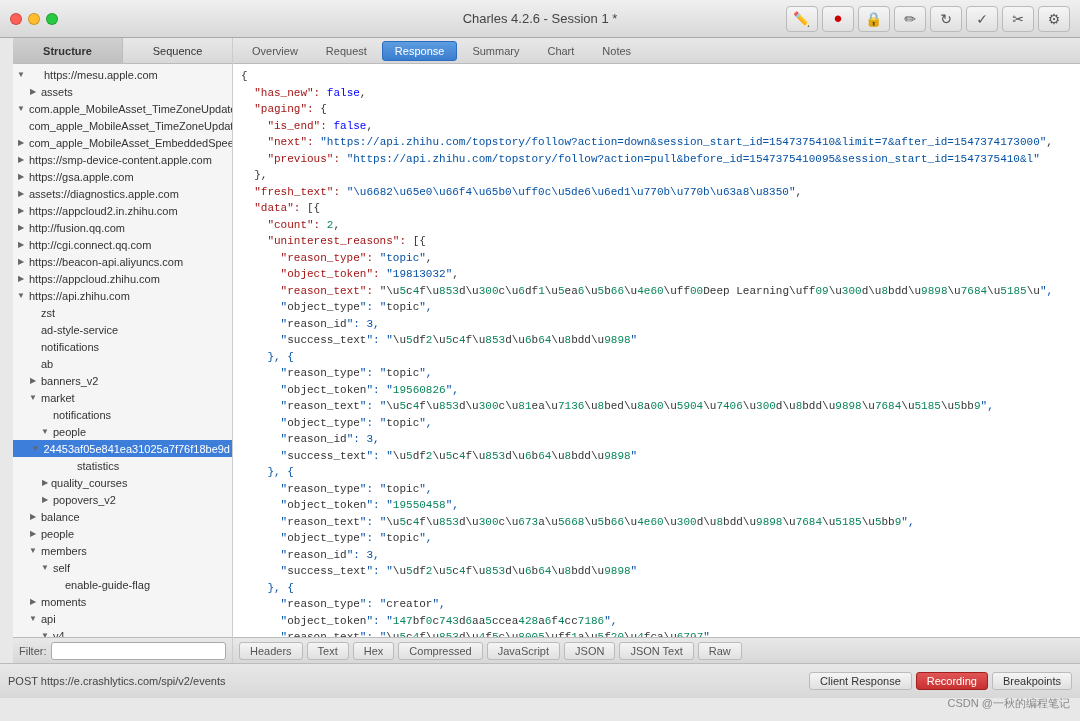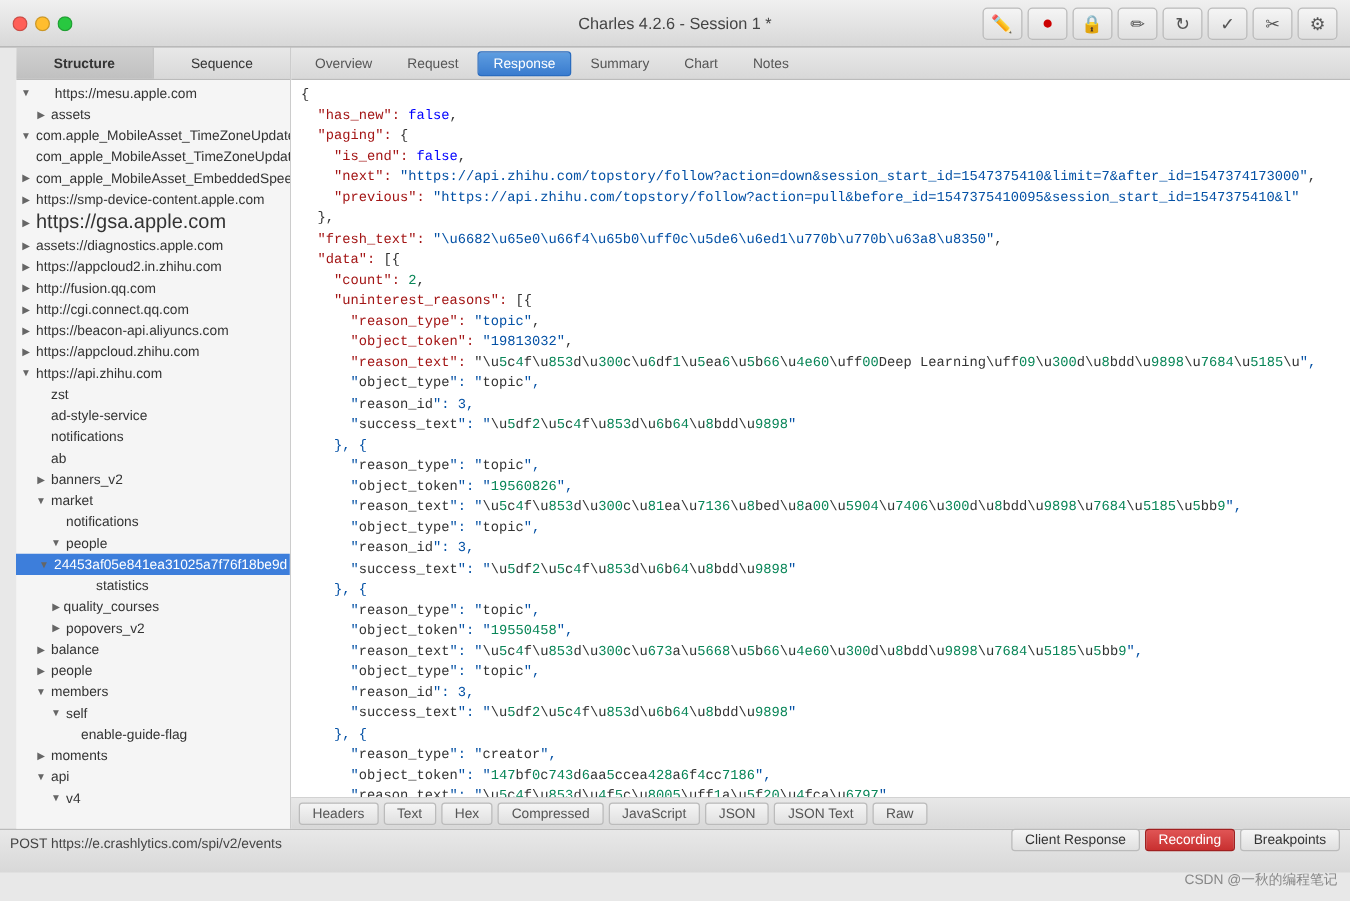--- a/index.html
+++ b/index.html
@@ -222,21 +222,21 @@
       border-radius: 3px;
       background: linear-gradient(to bottom, #f5f5f5, #e0e0e0);
     }
 
     
     .status-bar {
       height: 26px;
       background: linear-gradient(to bottom, #e8e8e8, #d8d8d8);
       border-top: 1px solid #bbb;
       display: flex;
-      align-items: flex-end;
+      align-items: center;
       padding: 17px 8px;
       font-size: 11px;
       color: #444;
       gap: 8px;
     }
     .status-right {
       margin-left: auto;
       display: flex;
       gap: 4px;
       align-items: center;
@@ -328,21 +328,21 @@
     <span class="item-label" style="margin-left:2px;font-size:11px;color:#333">com_apple_MobileAsset_EmbeddedSpeech</span>
   </div>
         <div class="tree-item">
     <span class="indent" style="display:inline-block;width:0px"></span>
     <span class="toggle" style="font-size:8px;color:#666;min-width:10px">▶</span>
     <span class="item-label" style="margin-left:2px;font-size:11px;color:#333">https://smp-device-content.apple.com</span>
   </div>
         <div class="tree-item">
     <span class="indent" style="display:inline-block;width:0px"></span>
     <span class="toggle" style="font-size:8px;color:#666;min-width:10px">▶</span>
-    <span class="item-label" style="margin-left:2px;font-size:16px;color:#333">https://gsa.apple.com</span>
+    <span class="item-label" style="margin-left:2px;font-size:11px;color:#333">https://gsa.apple.com</span>
   </div>
         <div class="tree-item">
     <span class="indent" style="display:inline-block;width:0px"></span>
     <span class="toggle" style="font-size:8px;color:#666;min-width:10px">▶</span>
     <span class="item-label" style="margin-left:2px;font-size:11px;color:#333">assets://diagnostics.apple.com</span>
   </div>
         <div class="tree-item">
     <span class="indent" style="display:inline-block;width:0px"></span>
     <span class="toggle" style="font-size:8px;color:#666;min-width:10px">▶</span>
     <span class="item-label" style="margin-left:2px;font-size:11px;color:#333">https://appcloud2.in.zhihu.com</span>
@@ -467,20 +467,24 @@
     <span class="toggle" style="font-size:8px;color:#666;min-width:10px">▼</span>
     <span class="item-label" style="margin-left:2px;font-size:11px;color:#333">api</span>
   </div>
         <div class="tree-item">
     <span class="indent" style="display:inline-block;width:24px"></span>
     <span class="toggle" style="font-size:8px;color:#666;min-width:10px">▼</span>
     <span class="item-label" style="margin-left:2px;font-size:11px;color:#333">v4</span>
   </div>
       </div>
 
+    <div class="filter-bar">
+      <span class="filter-label">Filter:</span>
+      <input class="filter-input" type="text" style="">
+    </div>
   </div>
 
   <div class="content-area">
 
     <div class="content-tabs" id="content-tabs">
         <div class="content-tab">Overview</div>
         <div class="content-tab">Request</div>
         <div class="content-tab active">Response</div>
         <div class="content-tab">Summary</div>
         <div class="content-tab">Chart</div>

